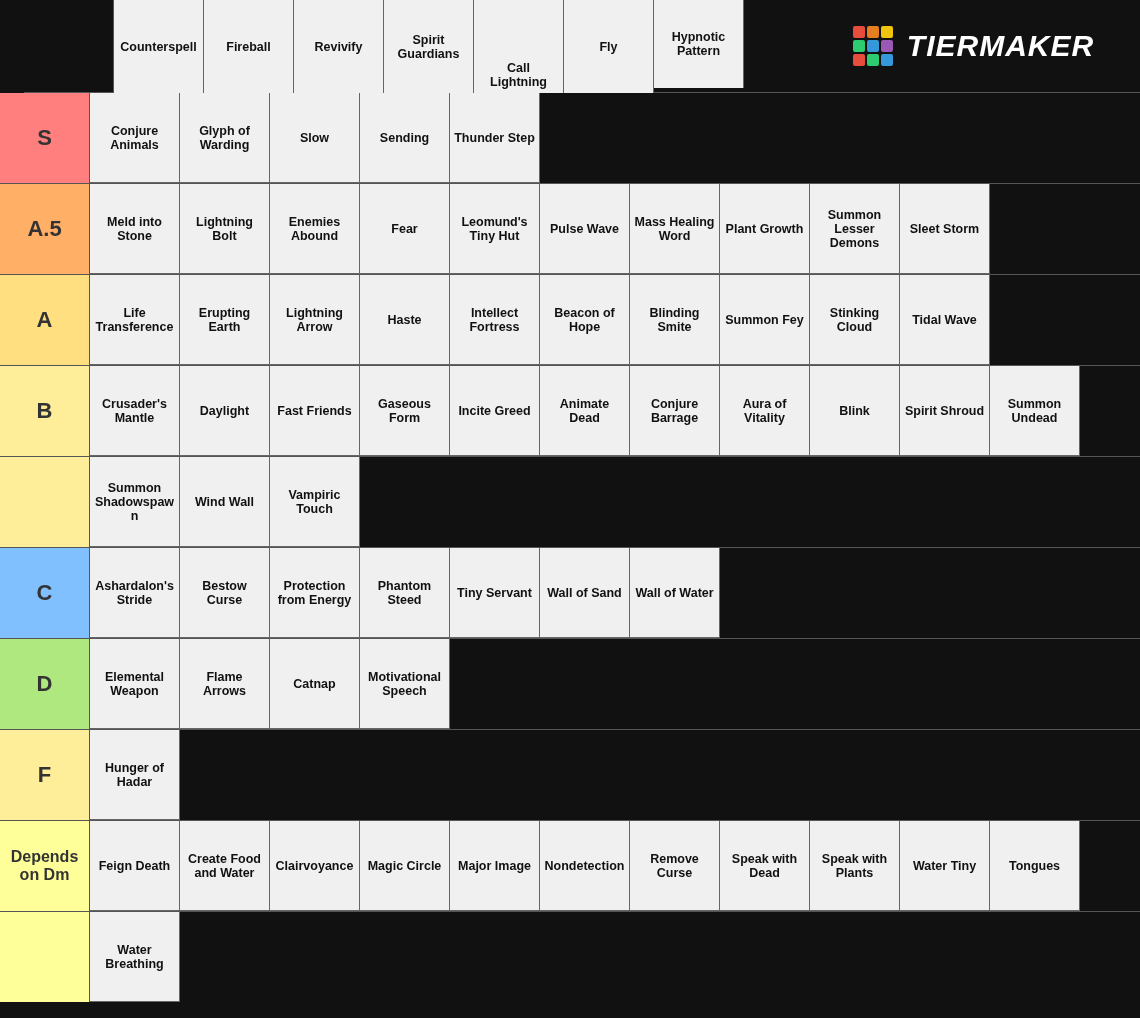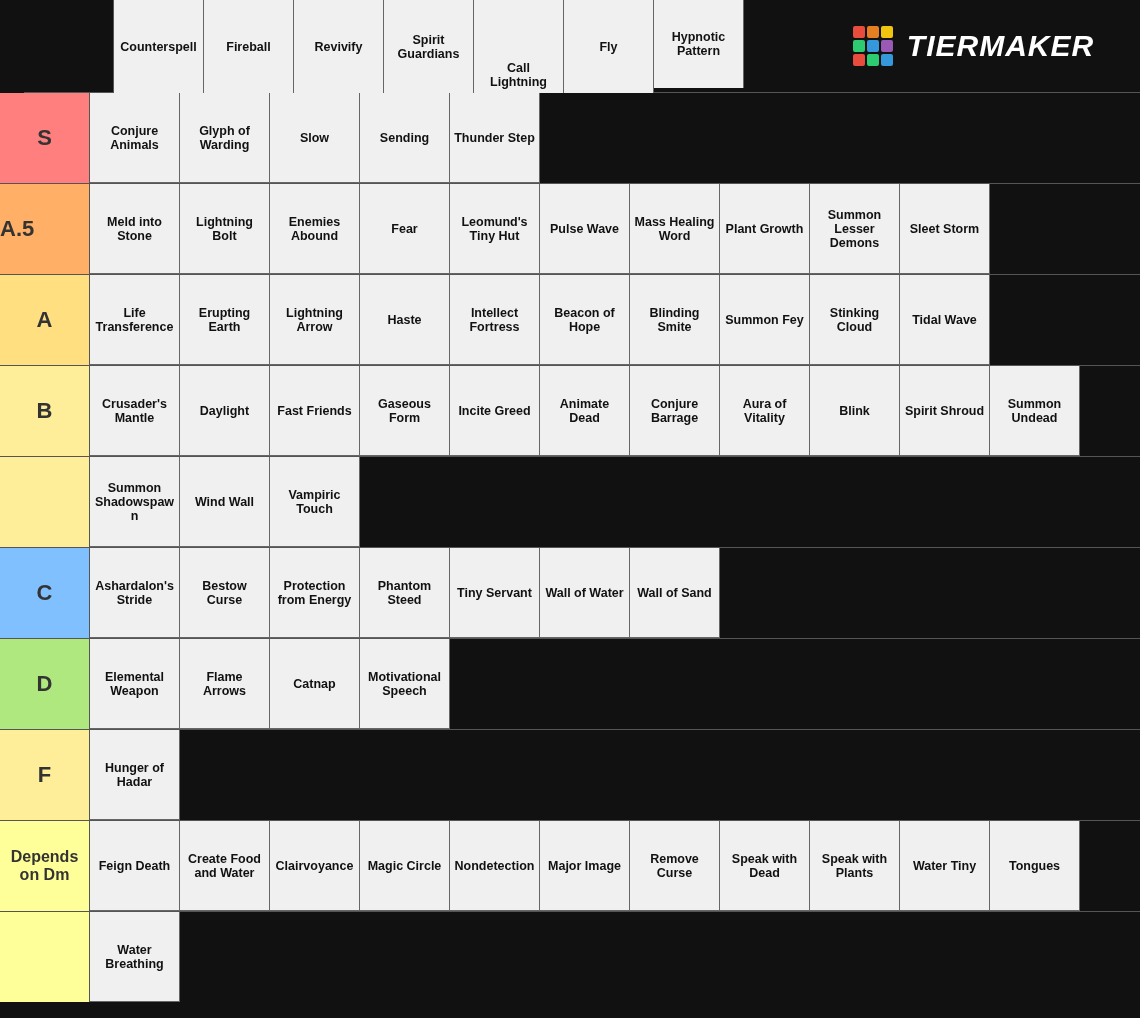--- a/index.html
+++ b/index.html
@@ -129,21 +129,21 @@
       </div>
     <div class="spell">Conjure Animals</div>
     <div class="spell">Glyph of Warding</div>
     <div class="spell">Slow</div>
     <div class="spell">Sending</div>
     <div class="spell">Thunder Step</div>
     <div class="spell spell-black" style="flex:1; min-width:0; width:auto;"></div>
   </div>
 
   <div style="display:flex; width:1140px; border-bottom:1px solid #555;">
-    <div style="width:90px; min-width:90px; background:#ffb066; border-right:1px solid #555; display:flex; align-items:center; justify-content:flex-start; font-size:22px; font-weight:bold; color:#333;">
+    <div style="width:90px; min-width:90px; background:#ffb066; border-right:1px solid #555; display:flex; align-items:center; justify-content:center; font-size:22px; font-weight:bold; color:#333;">
         <span>A.5</span>
       </div>
     <div class="spell">Meld into Stone</div>
     <div class="spell">Lightning Bolt</div>
     <div class="spell">Enemies Abound</div>
     <div class="spell">Fear</div>
     <div class="spell">Leomund's Tiny Hut</div>
     <div class="spell">Pulse Wave</div>
     <div class="spell">Mass Healing Word</div>
     <div class="spell">Plant Growth</div>
@@ -197,22 +197,22 @@
 
   <div style="display:flex; width:1140px; border-bottom:1px solid #555;">
     <div style="width:90px; min-width:90px; background:#80c0ff; border-right:1px solid #555; display:flex; align-items:center; justify-content:center; font-size:22px; font-weight:bold; color:#333;">
         <span>C</span>
       </div>
     <div class="spell">Ashardalon's Stride</div>
     <div class="spell">Bestow Curse</div>
     <div class="spell">Protection from Energy</div>
     <div class="spell">Phantom Steed</div>
     <div class="spell">Tiny Servant</div>
+    <div class="spell">Wall of Sand</div>
     <div class="spell">Wall of Water</div>
-    <div class="spell">Wall of Sand</div>
     <div style="flex:1; background:#111;"></div>
   </div>
 
   <div style="display:flex; width:1140px; border-bottom:1px solid #555;">
     <div style="width:90px; min-width:90px; background:#aee87e; border-right:1px solid #555; display:flex; align-items:center; justify-content:center; font-size:22px; font-weight:bold; color:#333;">
         <span>D</span>
       </div>
     <div class="spell">Elemental Weapon</div>
     <div class="spell">Flame Arrows</div>
     <div class="spell">Catnap</div>
@@ -229,22 +229,22 @@
   </div>
 
   <div style="display:flex; width:1140px; border-bottom:1px solid #555;">
     <div style="width:90px; min-width:90px; background:#ffff99; border-right:1px solid #555; display:flex; align-items:center; justify-content:center; font-size:16px; font-weight:bold; color:#333; text-align:center; padding:8px;">
         <span>Depends on Dm</span>
       </div>
     <div class="spell">Feign Death</div>
     <div class="spell">Create Food and Water</div>
     <div class="spell">Clairvoyance</div>
     <div class="spell">Magic Circle</div>
+    <div class="spell">Major Image</div>
     <div class="spell">Nondetection</div>
-    <div class="spell">Major Image</div>
     <div class="spell">Remove Curse</div>
     <div class="spell">Speak with Dead</div>
     <div class="spell">Speak with Plants</div>
     <div class="spell">Water Tiny</div>
     <div class="spell">Tongues</div>
     <div style="flex:1; background:#111;"></div>
   </div>
 
   <div style="display:flex; width:1140px; border-bottom:1px solid #111;">
     <div style="width:90px; min-width:90px; background:#ffff99; border-right:1px solid #555;"></div>

